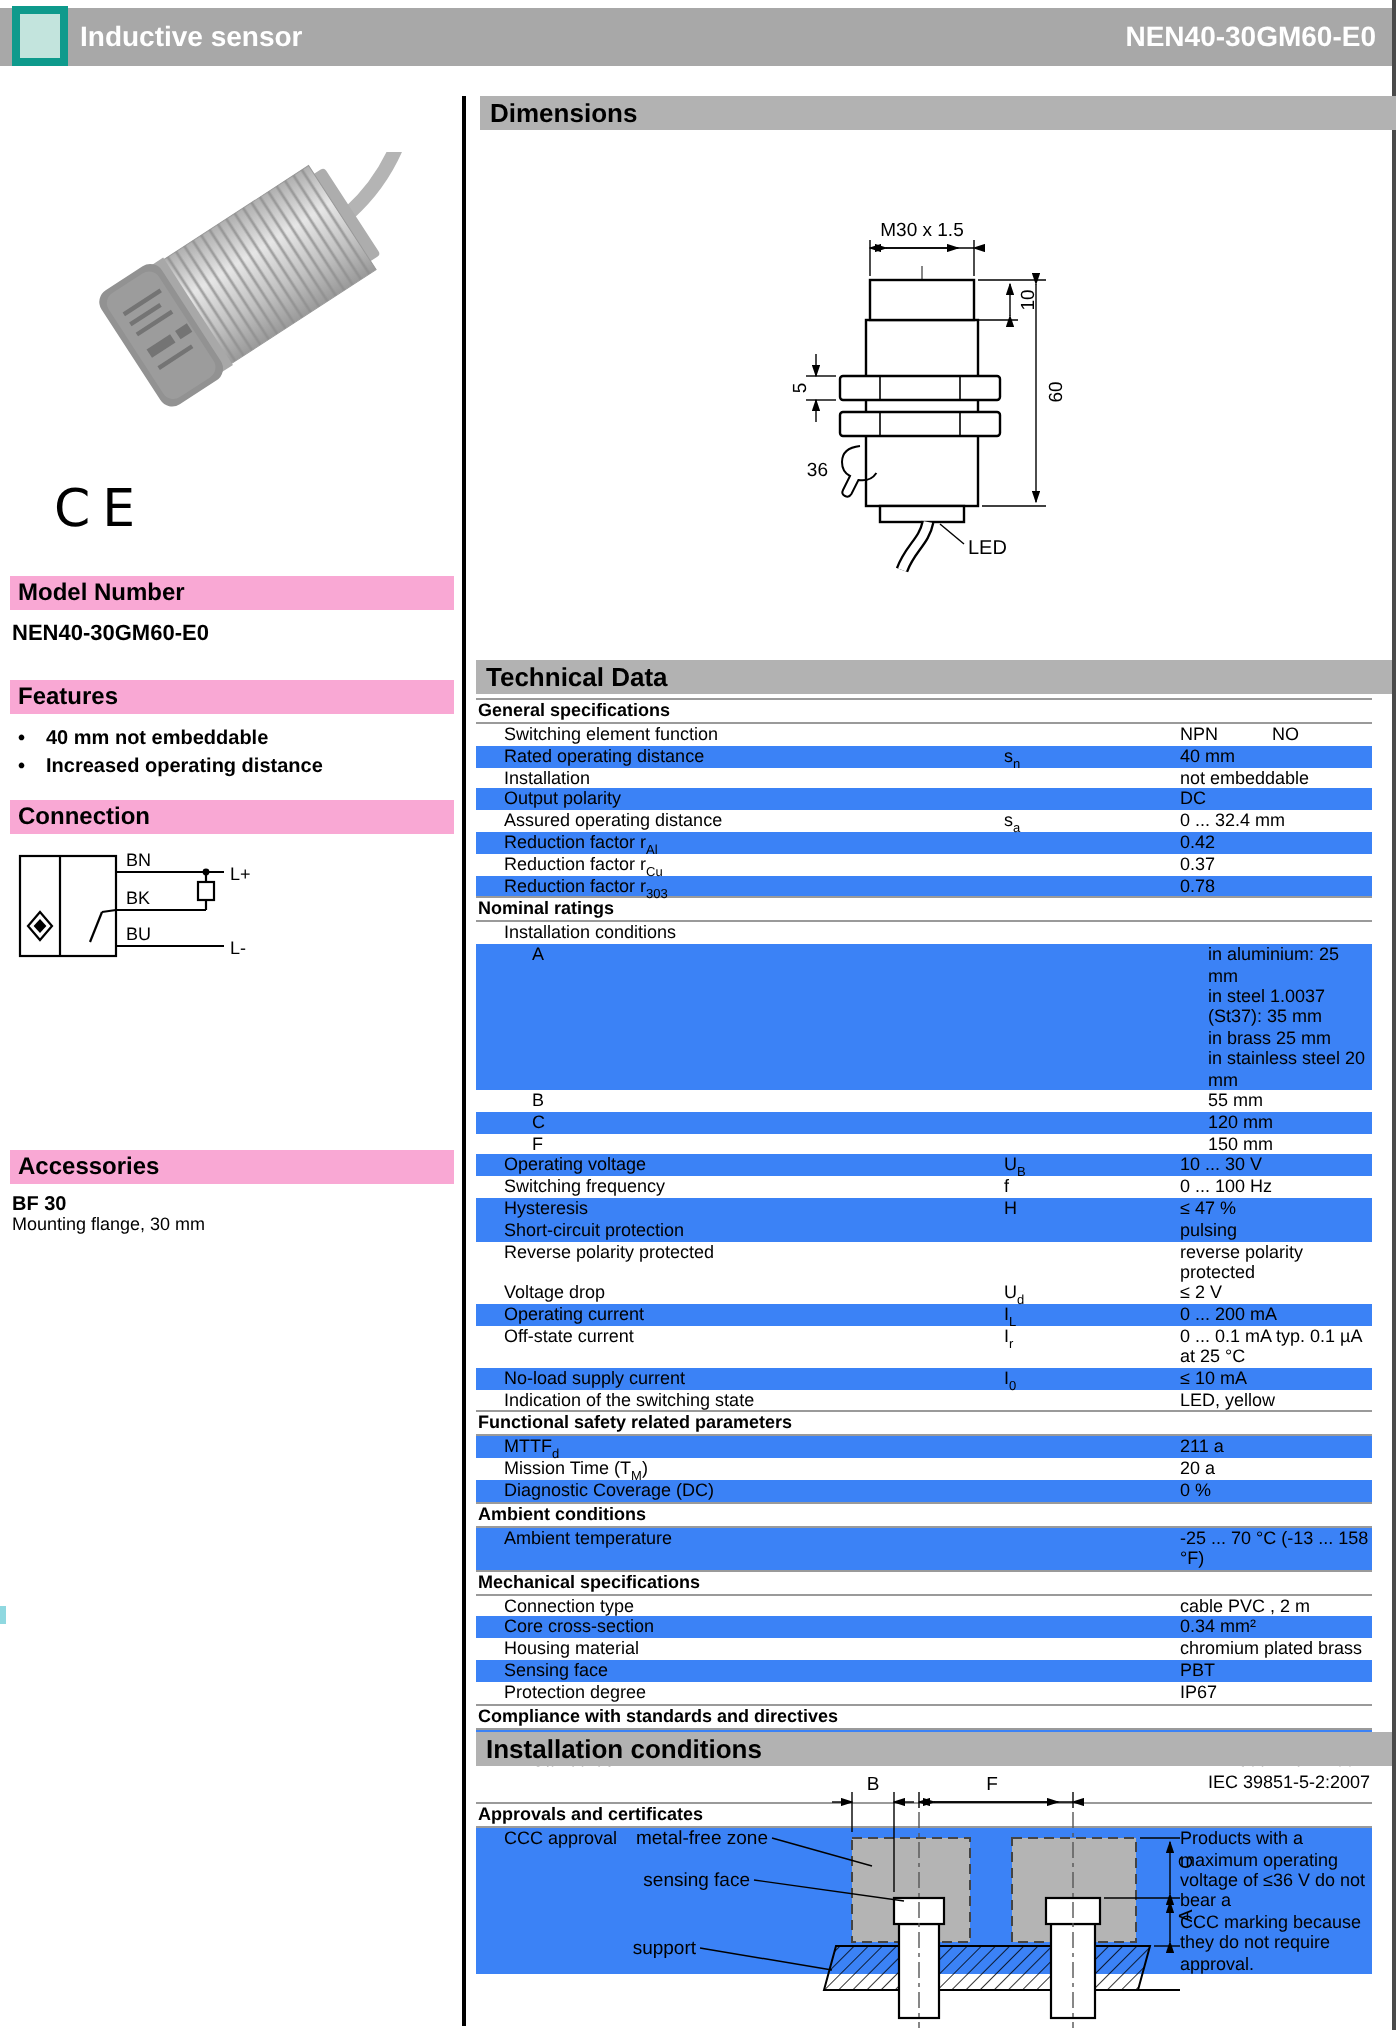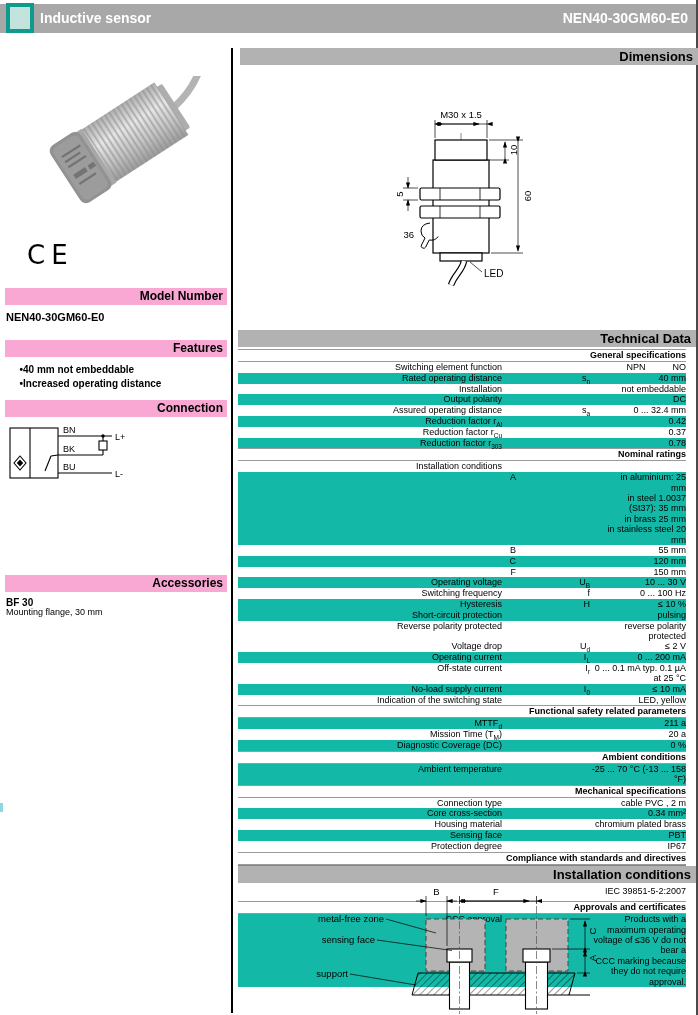--- a/index.html
+++ b/index.html
@@ -1,17 +1,17 @@
 <!DOCTYPE html>
 <html><head>
 <meta charset="utf-8">
 <style>
   html,body{margin:0;padding:0;background:#fff;}
   .page{position:relative;width:698px;height:1015px;background:#fff;overflow:hidden;
-        font-family:"Liberation Sans",sans-serif;color:#000;text-align:right;}
+        font-family:"Liberation Sans",sans-serif;color:#000;}
   
   .topbar{position:absolute;left:0;top:4px;width:698px;height:29px;background:#a8a8a8;}
   .topbar .title{position:absolute;left:40px;top:6px;font-size:14px;font-weight:bold;color:#fff;}
   .topbar .model{position:absolute;right:10px;top:6px;font-size:14px;font-weight:bold;color:#fff;}
   .logo{position:absolute;left:6px;top:3px;width:20px;height:22px;background:#c3e4dd;border:4px solid #0e9a8c;}
   .edge-right{position:absolute;left:696px;top:0;width:2px;height:1015px;background:#4a4a4a;}
   .tick-cyan{position:absolute;left:0;top:803px;width:3px;height:9px;background:#8fd8e0;}
   
   .colL{position:absolute;left:5px;top:48px;width:222px;}
   .divider{position:absolute;left:231px;top:48px;width:2px;height:965px;background:#000;}
@@ -26,21 +26,21 @@
   .feat-list li{font-size:10px;font-weight:bold;display:flex;margin:0 0 3px 0;}
   .feat-list .blt{width:14px;padding-left:4px;flex:none;}
   .acc-name{font-size:10px;font-weight:bold;padding:4px 1px 0 1px;}
   .acc-desc{font-size:9px;padding:1px 1px;}
   .ce{font-size:26px;letter-spacing:6px;font-family:"DejaVu Sans",sans-serif;}
   
   .ttable{width:448px;}
   .sec{font-weight:bold;font-size:9px;line-height:11px;border-top:1px solid #9a9a9a;
        border-bottom:1px solid #9a9a9a;padding:0 0 0 1px;background:#fff;}
   .tr{display:flex;font-size:9px;line-height:10.8px;background:#fff;}
-  .tr.g{background:#14b8a6;}
+  .tr.g{background:#3b82f6;}
   .tr .lbl{width:250px;flex:none;}
   .tr .sym{width:88px;flex:none;}
   .tr .val{flex:1;}
   .tr .val div{line-height:10.4px;}.i1{padding-left:14px;}.i2{padding-left:28px;}
   .gapr{height:5px;background:#fff;}
   sub{font-size:6.5px;line-height:0;}
   
   svg text{font-family:"Liberation Sans",sans-serif;}
 </style>
 </head>
@@ -295,21 +295,21 @@
           <div class="lbl i1">Switching frequency</div>
           <div class="sym">f</div>
           <div class="val">
             <div>0 ... 100 Hz</div>
           </div>
         </div>
         <div class="tr g">
           <div class="lbl i1">Hysteresis</div>
           <div class="sym">H</div>
           <div class="val">
-            <div>≤ 10 %</div>
+            <div>≤ 47 %</div>
           </div>
         </div>
         <div class="tr g">
           <div class="lbl i1">Short-circuit protection</div>
           <div class="sym"></div>
           <div class="val">
             <div>pulsing</div>
           </div>
         </div>
         <div class="tr ">

